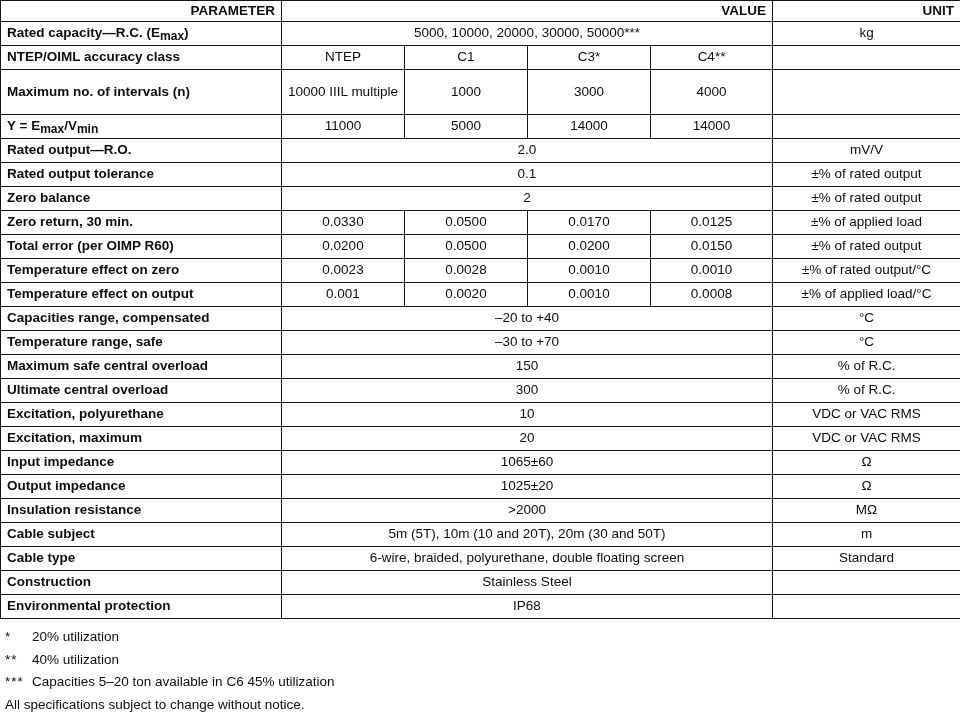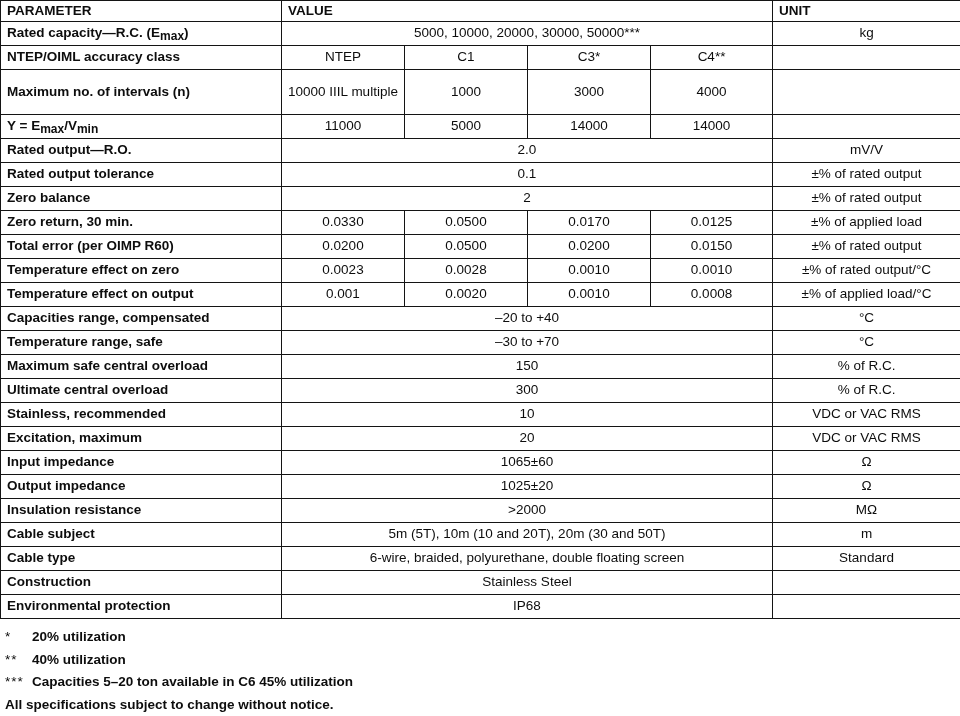--- a/index.html
+++ b/index.html
@@ -28,21 +28,21 @@
     border: 1.6px solid #141414;
     padding: 1px 6px;
     font-size: 13.5px;
     line-height: 1.22;
     height: 21px;
     overflow: hidden;
     vertical-align: middle;
   }
   .spec-table th {
     font-weight: bold;
-    text-align: left;
+    text-align: right;
     height: 18px;
   }
   .spec-table td.param {
     font-weight: bold;
     text-align: left;
   }
   .spec-table td.val,
   .spec-table td.unit {
     font-weight: normal;
     text-align: center;
@@ -64,21 +64,21 @@
     display: flex;
     align-items: flex-start;
     line-height: 22.5px;
     white-space: nowrap;
   }
   .footnote-marker {
     width: 27px;
     flex: 0 0 27px;
     letter-spacing: 1px;
   }
-  .footnote-text { flex: 1; font-weight: bold; }
+  .footnote-text { flex: 1; }
 </style>
 </head>
 <body>
 
 <div class="page">
   <table class="spec-table">
     <colgroup>
       <col style="width:281px">
       <col style="width:123px">
       <col style="width:123px">
@@ -199,21 +199,21 @@
       <td class="unit">% of R.C.</td>
     </tr>
 
     <tr>
       <td class="param">Ultimate central overload</td>
       <td class="val" colspan="4">300</td>
       <td class="unit">% of R.C.</td>
     </tr>
 
     <tr>
-      <td class="param">Stainless, recommended</td>
+      <td class="param">Excitation, polyurethane</td>
       <td class="val" colspan="4">10</td>
       <td class="unit">VDC or VAC RMS</td>
     </tr>
 
     <tr>
       <td class="param">Excitation, maximum</td>
       <td class="val" colspan="4">20</td>
       <td class="unit">VDC or VAC RMS</td>
     </tr>
 

